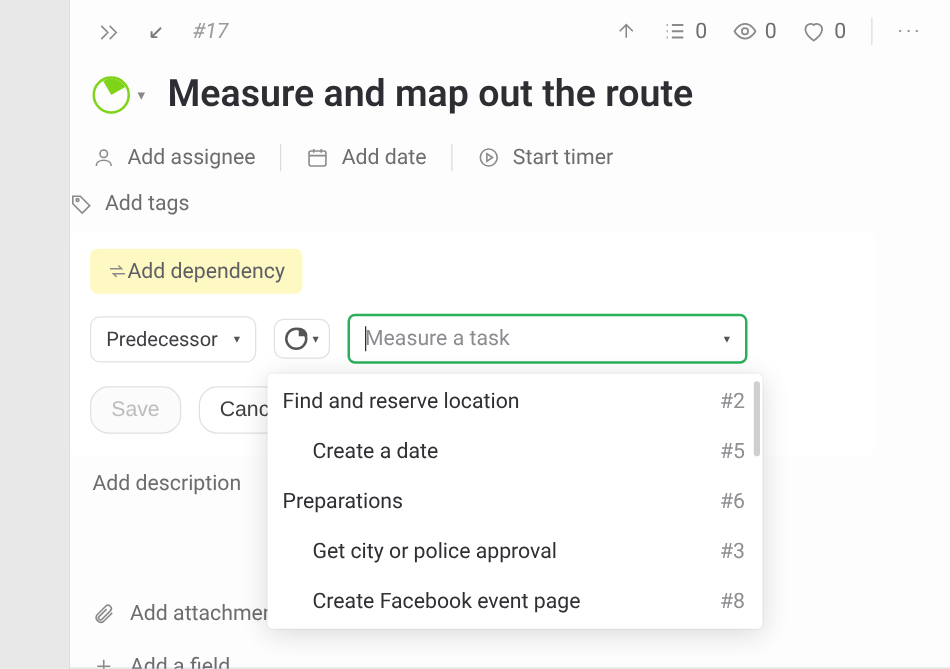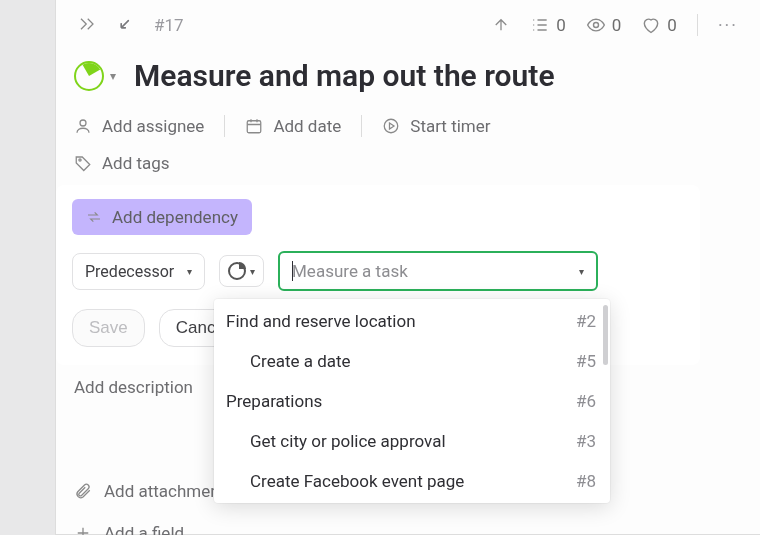--- a/index.html
+++ b/index.html
@@ -17,21 +17,21 @@
     border-left: 1px solid #ddd;
     border-bottom: 1px solid #ddd;
   }
 
   
   .topbar {
     display: flex; align-items: center;
     padding: 14px 22px 14px 22px;
     color: #8c8c8c;
   }
-  .topbar .left { display:flex; align-items:flex-start; gap:20px; }
+  .topbar .left { display:flex; align-items:flex-end; gap:20px;font-style:italic; }
   .topbar .spacer { flex:1; }
   .topbar .right { display:flex; align-items:center; gap:20px; }
   .stat { display:flex; align-items:center; gap:6px; font-size:17px; color:#6d6d6d;}
   .icon { display:inline-flex; align-items:center; justify-content:center; }
   .icon svg { stroke:#8a8a8a; fill:none; stroke-width:1.7; }
   .divider { width:1px; height:22px; background:#dcdcdc; }
 
   
   .title-row {
     display:flex; align-items:center; gap:18px;
@@ -54,34 +54,34 @@
 
   
   .meta-row {
     display:flex; align-items:center; gap:20px;
     padding: 0 18px 12px 18px;
     color:#6d6d70; font-size:17px;
   }
   .meta-item { display:flex; align-items:center; gap:10px; cursor:pointer;}
   .meta-row .divider { height:22px; }
 
-  .tags-row { padding: 4px 18px 12px 18px; display:flex; align-items:center; gap:10px; color:#6d6d70; font-size:17px; cursor:pointer;}
+  .tags-row { padding: 4px 18px 12px 0; display:flex; align-items:center; gap:10px; color:#6d6d70; font-size:17px; cursor:pointer;}
 
   
   .dep-card {
     margin: 0 60px 0 0;
     background:#ffffff;
     border-radius:8px;
     padding:14px 16px 18px 16px;
     position:relative;
     z-index:5;
   }
   .dep-chip {
-    display:inline-flex; align-items:center; gap:10px;
-    background:#c4b5fd; color:#5f5f63;
+    display:inline-flex; align-items:center; 
+    background:#fef9c3; color:#5f5f63;
     padding:8px 14px; border-radius:6px;
     font-size:17px; cursor:pointer;
   }
   .dep-controls { display:flex; gap:14px; align-items:center; margin-top:16px;}
   .select-box {
     display:flex; align-items:center; justify-content:space-between;
     border:1px solid #e1e1e3; border-radius:8px;
     padding:8px 12px; font-size:16px; color:#404044;
     background:#fff; cursor:pointer;
   }

